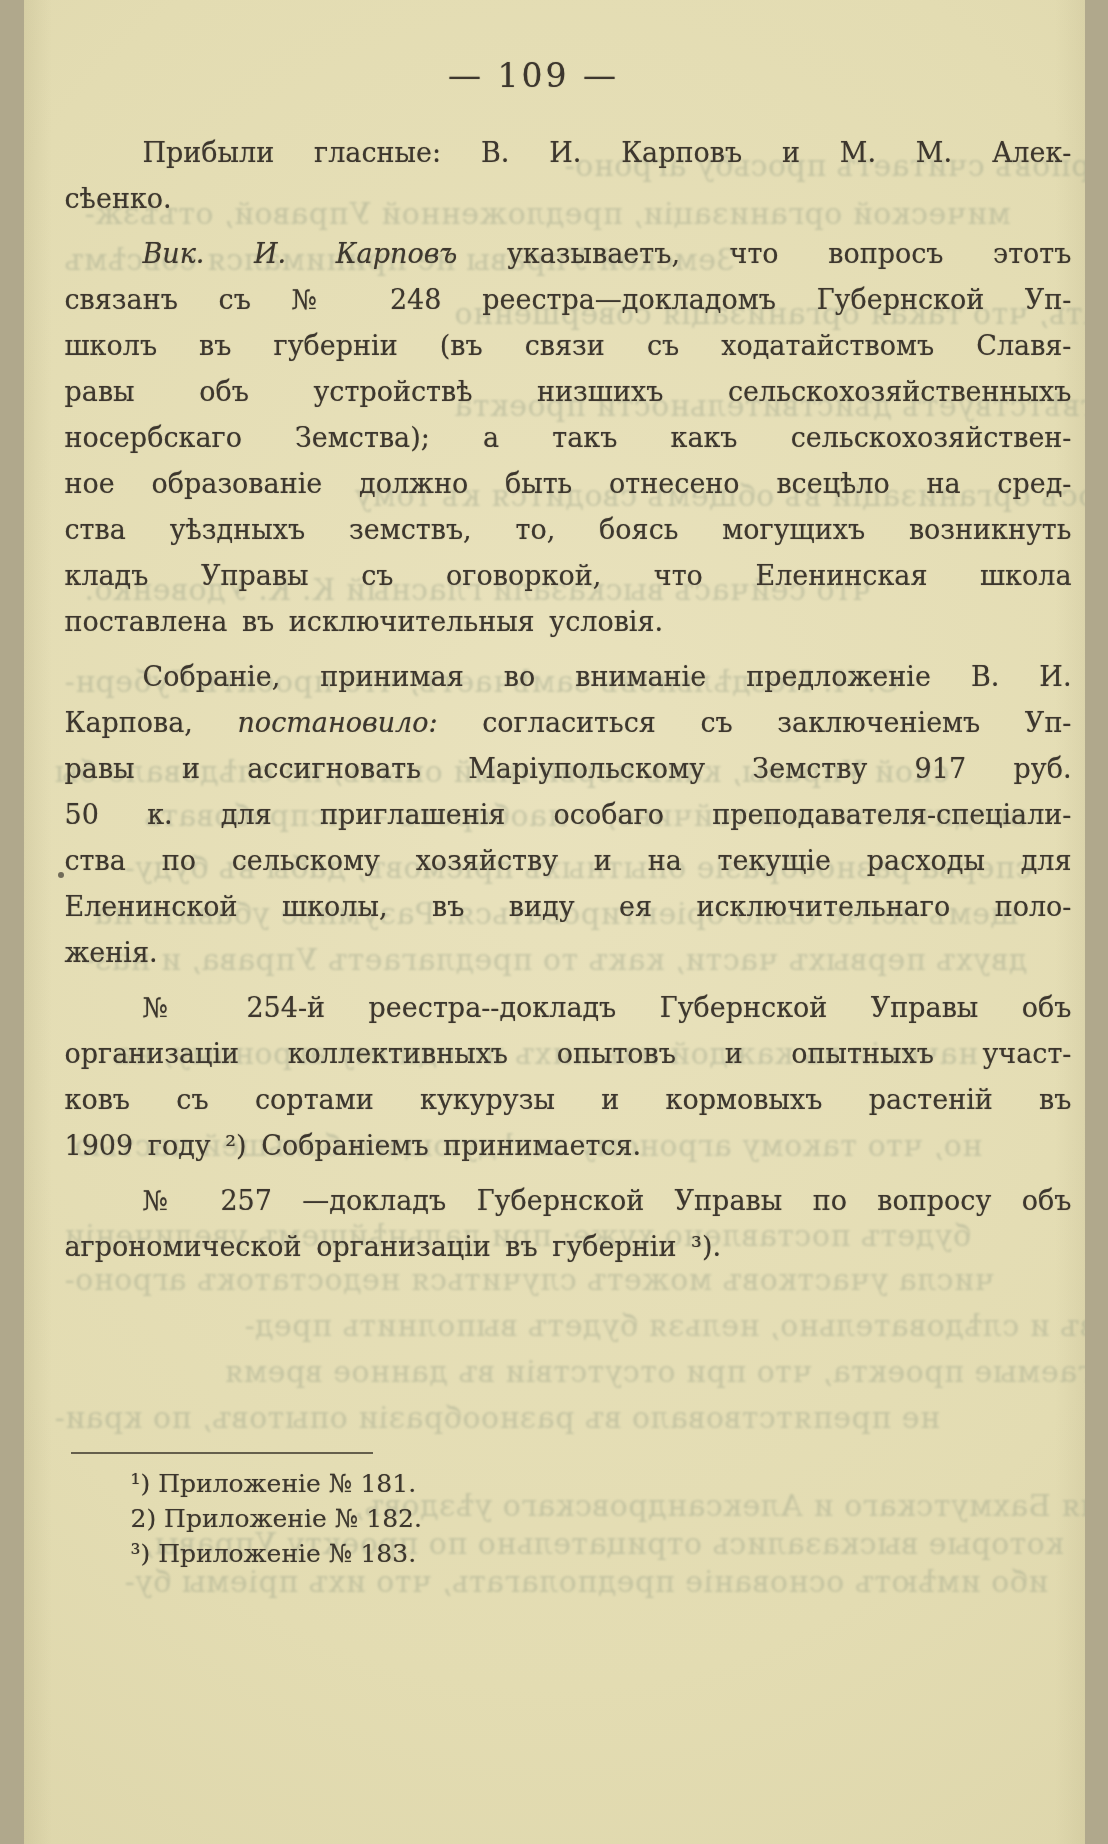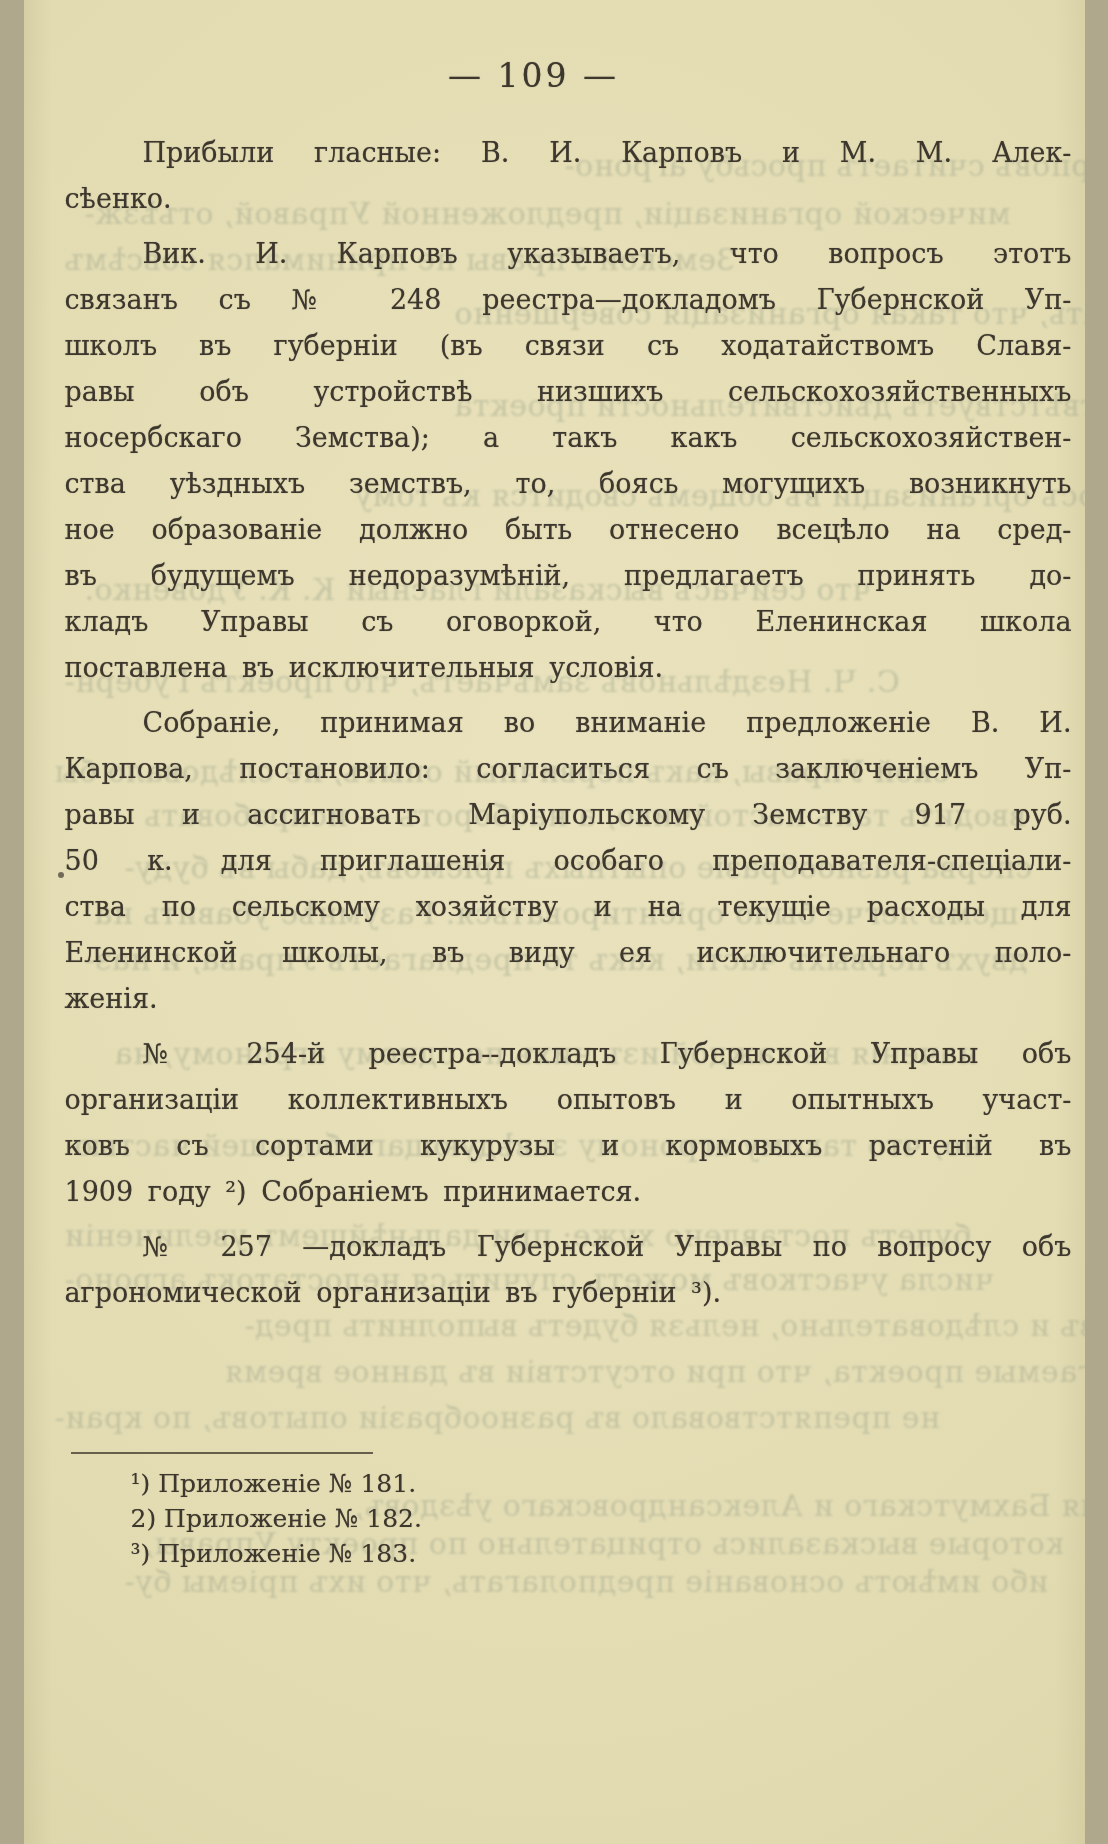--- a/index.html
+++ b/index.html
@@ -42,21 +42,21 @@
   .para{margin:0;}
   .para + .para{margin-top:9px;}
   .line{
     font-size:27px;
     line-height:46px;
     text-align:justify;
     text-align-last:justify;
   }
   .line.first{text-indent:78px;}
   .line.end{text-align-last:left;word-spacing:6px;}
-  .it{}
+  .it{font-style:italic;}
   
   .ink-dot{
     position:absolute;left:34px;top:872px;
     width:6px;height:6px;border-radius:50%;
     background:#4a443a;opacity:.75;
   }
   
   .footnotes{
     position:absolute;left:47px;top:1452px;width:1007px;
     text-shadow:0 0 .8px rgba(61,55,46,.5);
@@ -113,23 +113,22 @@
       <div class="line end">сѣенко.</div>
     </div>
 
 
     <div class="para">
       <div class="line first"><span class="it">Вик. И. Карповъ</span><span> указываетъ, что вопросъ этотъ</span></div>
       <div class="line">связанъ съ № 248 реестра—докладомъ Губернской Уп-</div>
       <div class="line">школъ въ губерніи (въ связи съ ходатайствомъ Славя-</div>
       <div class="line">равы объ устройствѣ низшихъ сельскохозяйственныхъ</div>
       <div class="line">носербскаго Земства); а такъ какъ сельскохозяйствен-</div>
+      <div class="line">ное образованіе должно быть отнесено всецѣло на сред-</div>
       <div class="line">ства уѣздныхъ земствъ, то, боясь могущихъ возникнуть</div>
-      <div class="line">ное образованіе должно быть отнесено всецѣло на сред-</div>
-      <div class="line">въ будущемъ недоразумѣній, предлагаетъ принять до-</div>
       <div class="line">кладъ Управы съ оговоркой, что Еленинская школа</div>
       <div class="line end">поставлена въ исключительныя условія.</div>
     </div>
 
     <div class="para">
       <div class="line first">Собраніе, принимая во вниманіе предложеніе В. И.</div>
       <div class="line"><span>Карпова, </span><span class="it">постановило:</span><span> согласиться съ заключеніемъ Уп-</span></div>
       <div class="line">равы и ассигновать Маріупольскому Земству 917 руб.</div>
       <div class="line">50 к. для приглашенія особаго преподавателя-спеціали-</div>
       <div class="line">ства по сельскому хозяйству и на текущіе расходы для</div>

